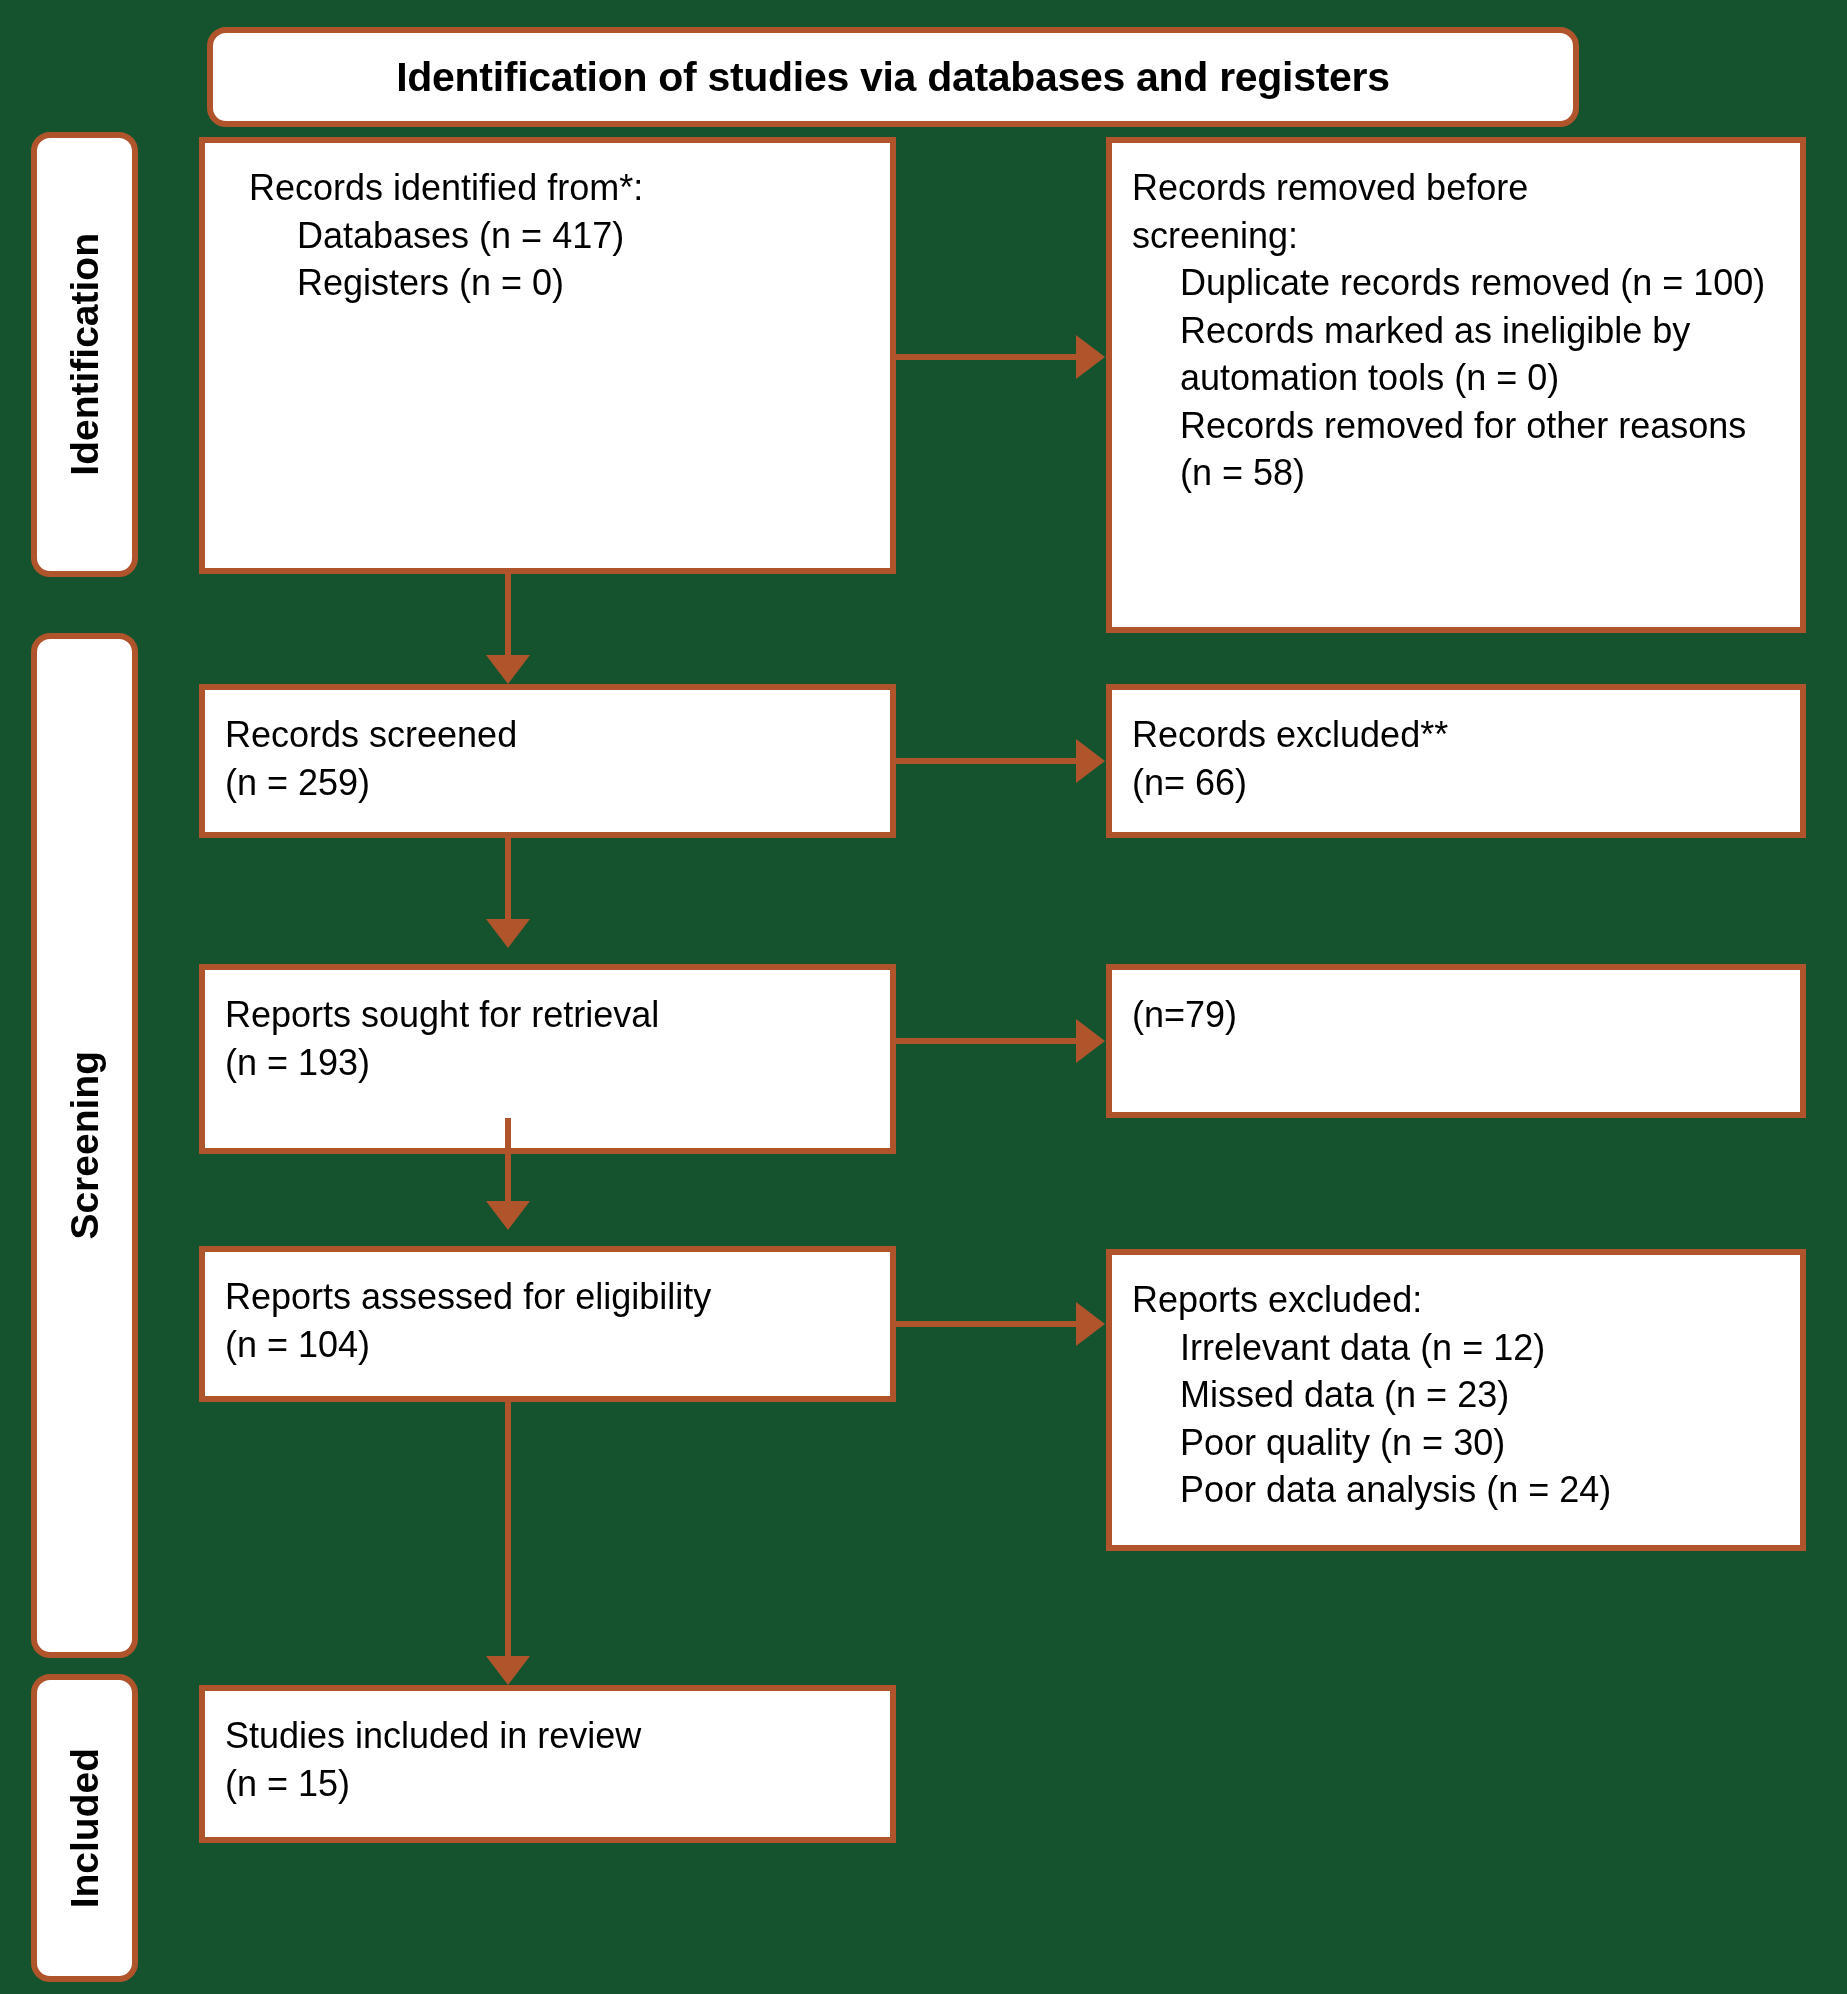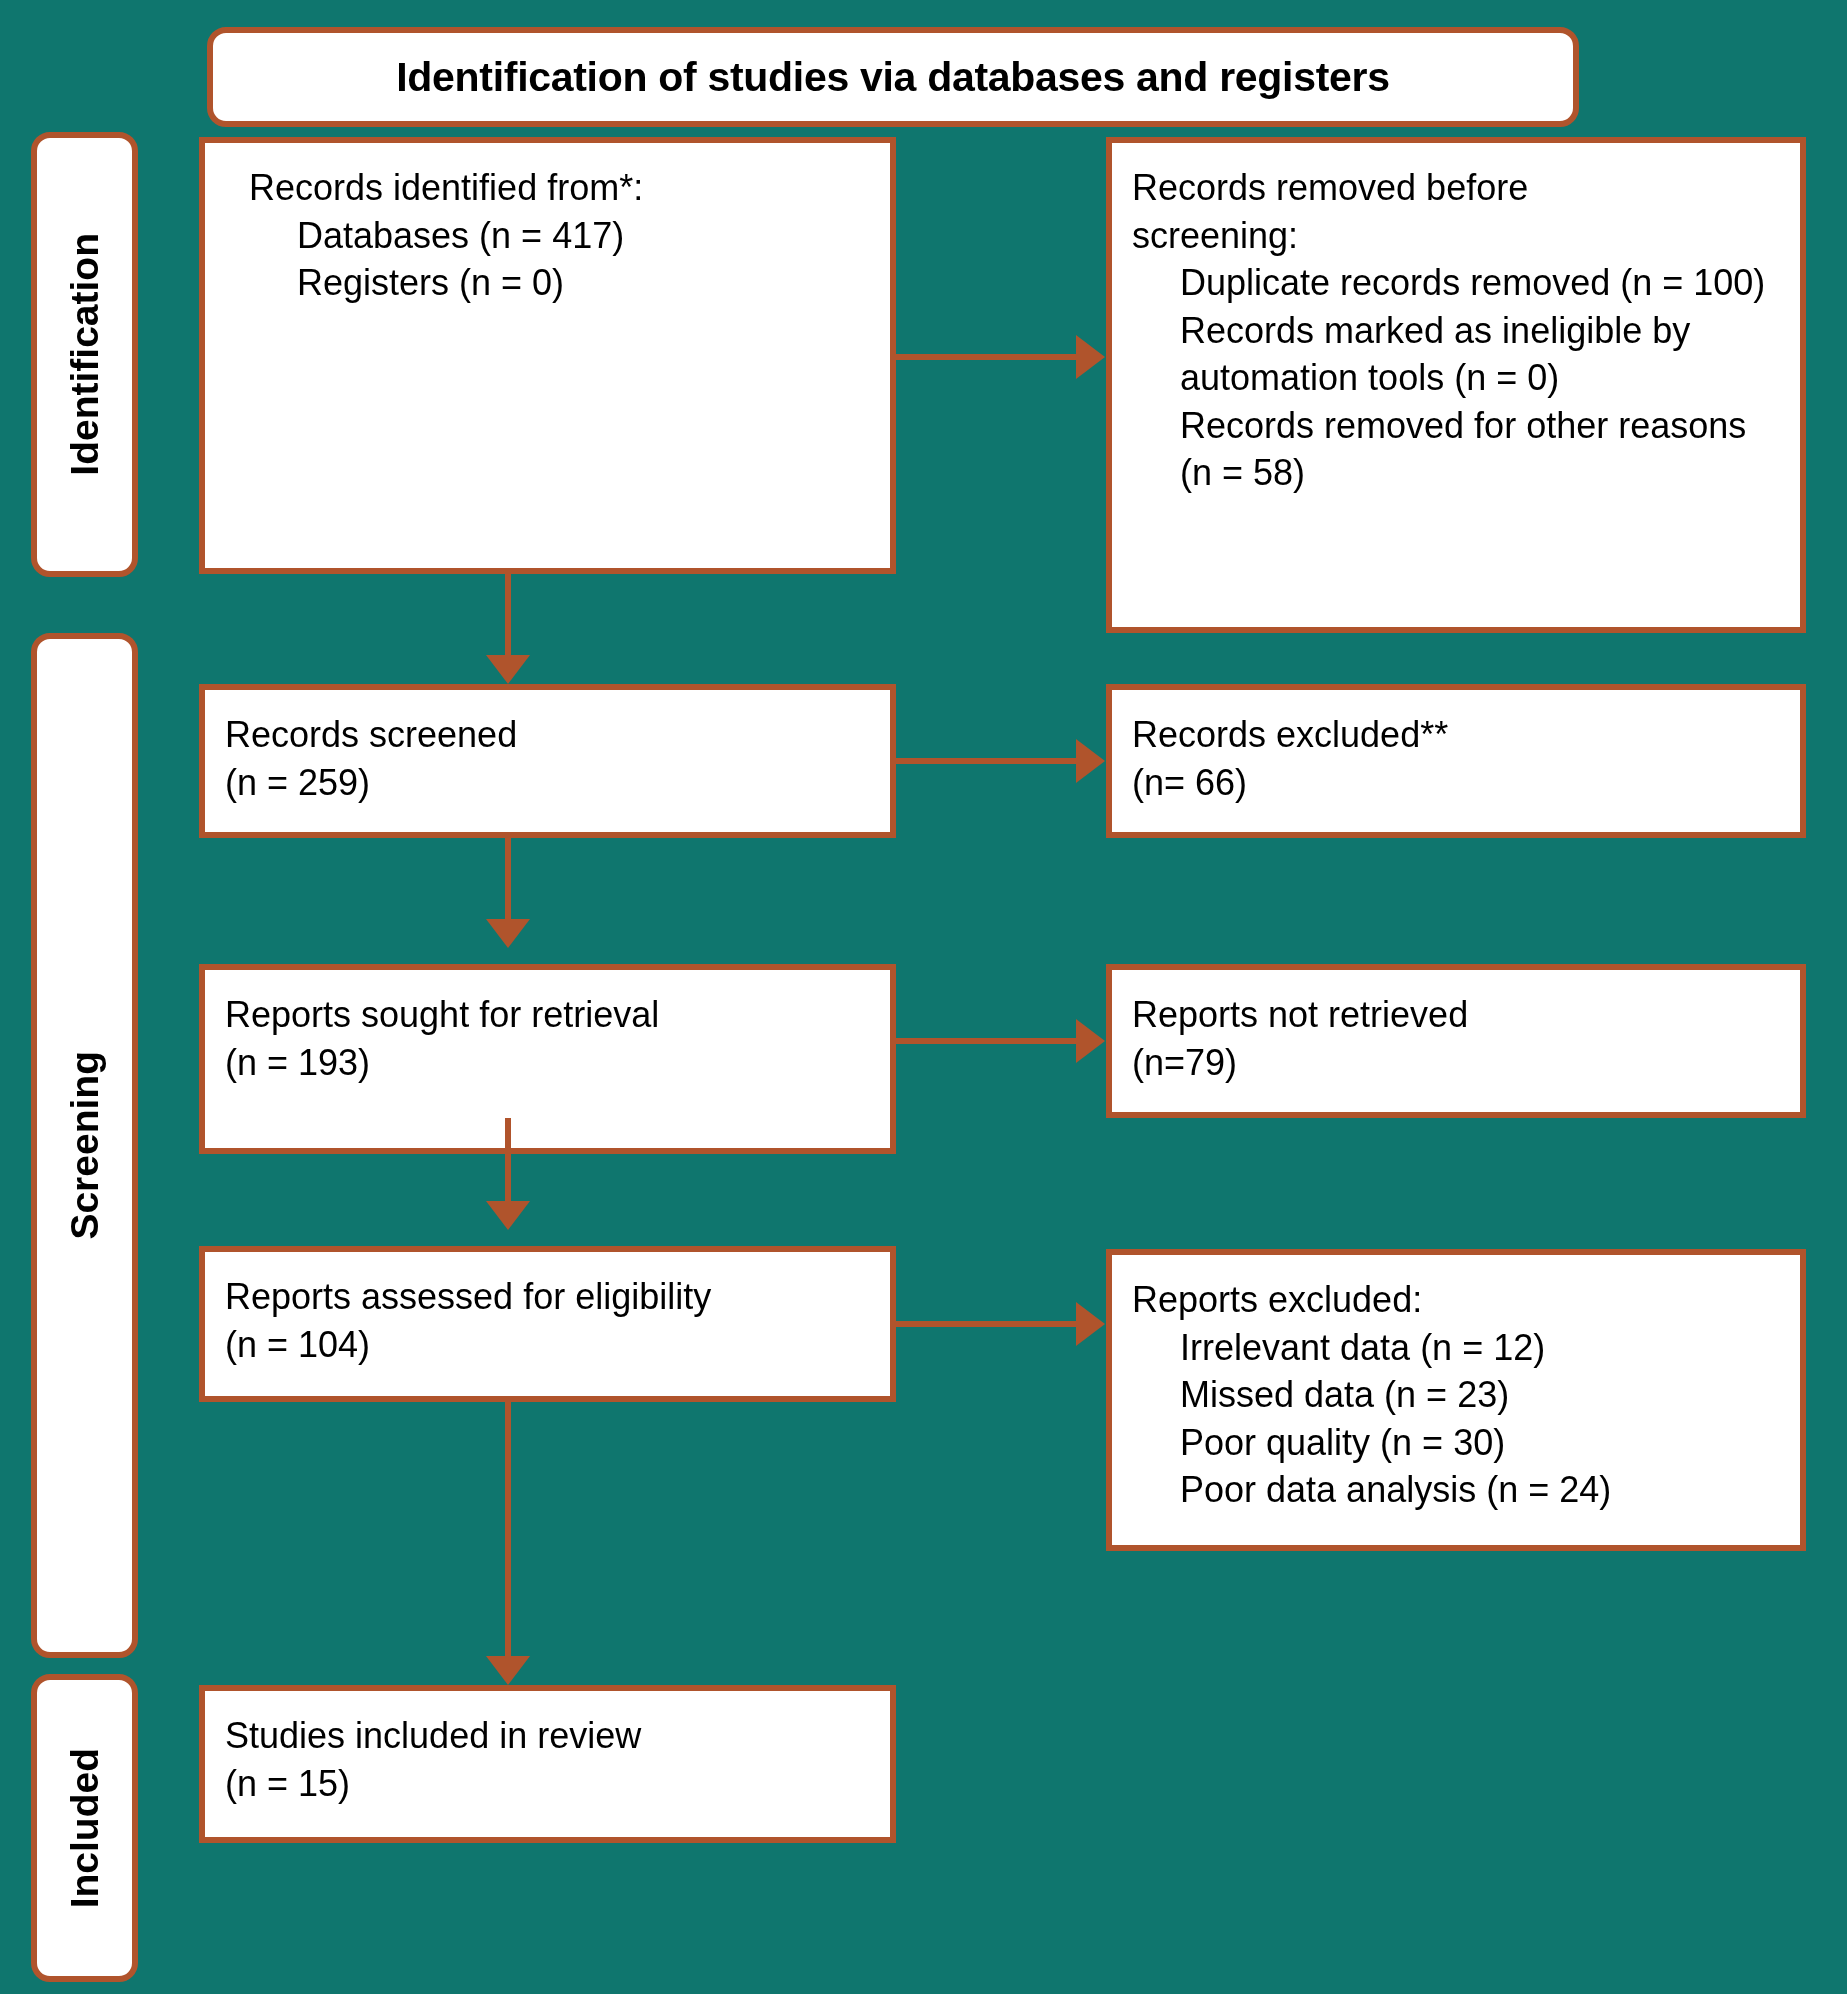--- a/index.html
+++ b/index.html
@@ -5,21 +5,21 @@
 <style>
   html, body {
     margin: 0;
     padding: 0;
     background: #ffffff;
   }
   #stage {
     position: relative;
     width: 1848px;
     height: 1995px;
-    background: #0f766e;
+    background: #14532d;
     font-family: "Liberation Sans", sans-serif;
     overflow: hidden;
   }
 
   
   .box {
     position: absolute;
     box-sizing: border-box;
     border: 6.2px solid #b0542c;
     background: #ffffff;
@@ -181,21 +181,20 @@
   <div class="box flow-box col-right" id="box-excluded">
     <div class="ln">Records excluded**</div>
     <div class="ln">(n= 66)</div>
   </div>
 
   <div class="box flow-box col-left" id="box-sought">
     <div class="ln">Reports sought for retrieval</div>
     <div class="ln">(n = 193)</div>
   </div>
   <div class="box flow-box col-right" id="box-not-retrieved">
-    <div class="ln">Reports not retrieved</div>
     <div class="ln">(n=79)</div>
   </div>
 
   <div class="box flow-box col-left" id="box-assessed">
     <div class="ln">Reports assessed for eligibility</div>
     <div class="ln">(n = 104)</div>
   </div>
   <div class="box flow-box col-right" id="box-reports-excl">
     <div class="ln">Reports excluded:</div>
     <div class="ln indent">Irrelevant data (n = 12)</div>

